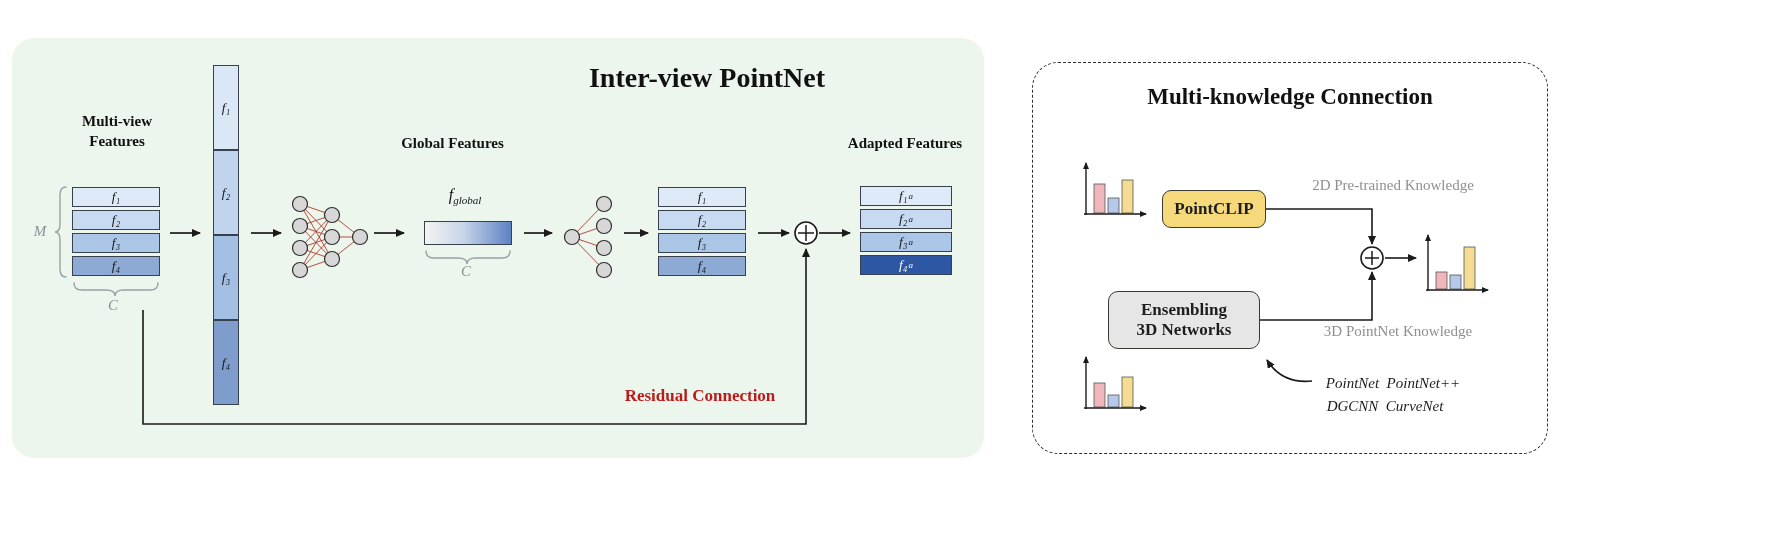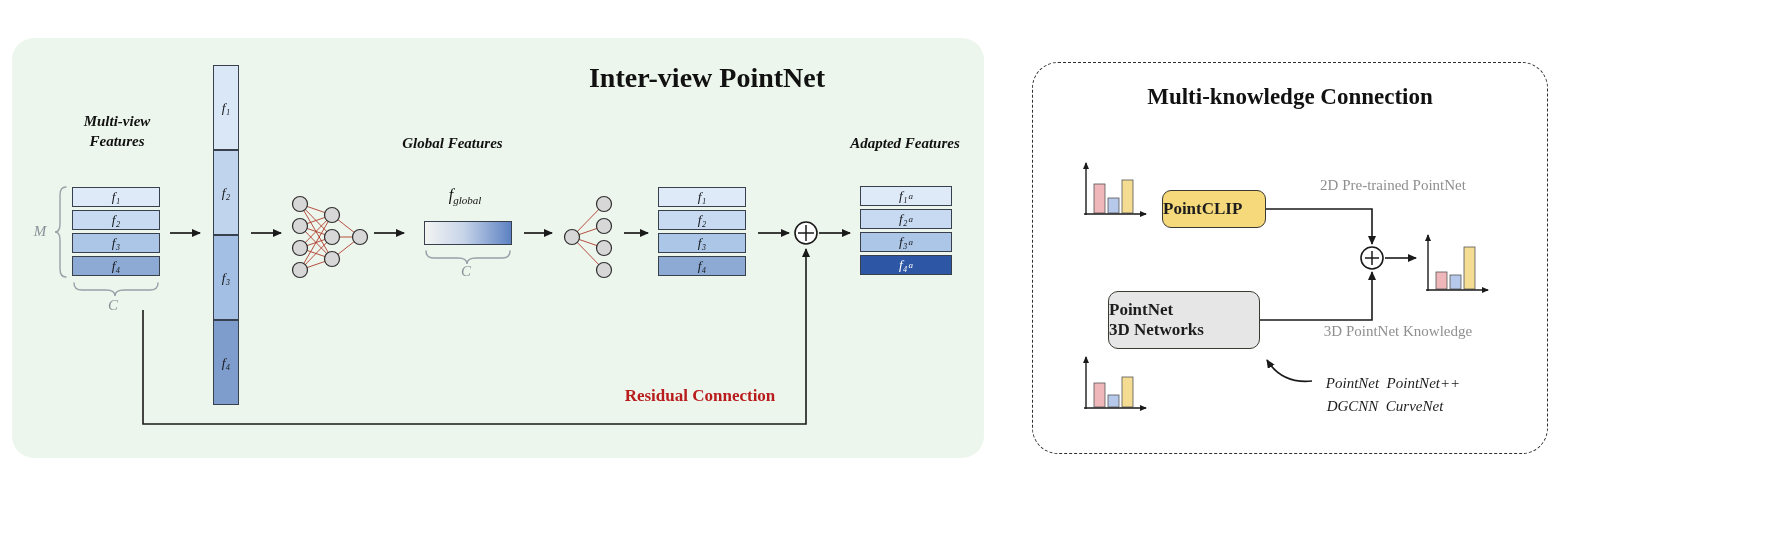--- a/index.html
+++ b/index.html
@@ -15,21 +15,21 @@
   .panel-left {
     position:absolute; left:12px; top:38px; width:972px; height:420px;
     border-radius:22px;
   }
   .panel-right {
     position:absolute; left:1032px; top:62px; width:516px; height:392px;
     border-radius:26px; border:1.6px dashed #2f2f2f; background:#ffffff;
   }
   .h1 { font-weight:bold; font-size:28px; color:#111; text-align:center; }
   .h2 { font-weight:bold; font-size:23px; color:#111; text-align:center; }
-  .lbl-it { font-style:italic; font-weight:600; font-size:15px; color:#111; text-align:center; line-height:1.3; }
+  .lbl-it { font-weight:600; font-size:15px; color:#111; text-align:center; line-height:1.3; }
   .dim { position:absolute; font-style:italic; font-size:15px; color:#8a8f98; text-align:center; }
   .knowledge { position:absolute; font-size:15px; color:#8f8f8f; text-align:center; }
   .net-it { position:absolute; font-style:italic; font-size:15px; color:#1c1c1c; text-align:center; white-space:pre; }
   .bar {
     position:absolute; height:20px; width:88px;
     border:1px solid #39404d;
     display:flex; align-items:center; justify-content:center;
     font-style:italic; font-size:13.5px; color:#16181c;
   }
   .bar sup { font-size:9px; line-height:0; margin-left:1px; }
@@ -38,21 +38,21 @@
     border:1px solid #39404d;
     display:flex; align-items:center; justify-content:center;
     font-style:italic; font-size:13.5px; color:#16181c;
   }
   .gradientbar { position:absolute; left:424px; top:221px; width:88px; height:24px; border:1px solid #39404d; }
   .fglobal { position:absolute; left:415px; top:186px; width:100px; text-align:center; font-style:italic; color:#111; }
   .fglobal .base { font-size:16px; }
   .fglobal sub { font-size:11px;margin-top:20px; }
   .residual { position:absolute; font-size:17px; font-weight:600; color:#b91c1c; text-align:center; }
   .box {
-    position:absolute; display:flex; flex-direction:column; align-items:flex-start; justify-content:center;
+    position:absolute; display:flex; flex-direction:column; align-items:center; justify-content:center;
     text-align:center; border:1.5px solid #3a3a33; font-weight:bold; font-size:17px; color:#1d1d1d; line-height:1.2;
   }
   svg.overlay { position:absolute; left:0; top:0; pointer-events:none; }
 </style>
 </head>
 <body>
 
 <div class="panel-left" style="background: rgb(237, 246, 236);"></div>
 <div class="panel-right"></div>
 
@@ -249,23 +249,23 @@
   </div>
 
 <div class="residual" style="left:595px;top:386px;width:210px">Residual Connection</div>
 
 <div class="abs h2" style="left:1072px;top:84px;width:436px">Multi-knowledge Connection</div>
 
 <div class="box" style="left: 1162px; top: 190px; width: 104px; height: 38px; border-radius: 9px; background: rgb(246, 217, 122);">
   <span>PointCLIP</span>
 </div>
 
-<div class="knowledge" style="left:1286px;top:177px;width:214px">2D Pre-trained PointNet</div>
+<div class="knowledge" style="left:1286px;top:177px;width:214px">2D Pre-trained Knowledge</div>
 
 <div class="box" style="left: 1108px; top: 291px; width: 152px; height: 58px; border-radius: 10px; background: rgb(230, 230, 230);">
-  <span>PointNet</span>
+  <span>Ensembling</span>
   <span>3D Networks</span>
 </div>
 
 <div class="knowledge" style="left:1291px;top:323px;width:214px">3D PointNet Knowledge</div>
 
 <div class="net-it" style="left:1288px;top:375px;width:210px">PointNet  PointNet++</div>
 <div class="net-it" style="left:1280px;top:398px;width:210px">DGCNN  CurveNet</div>
 
 </body></html>

